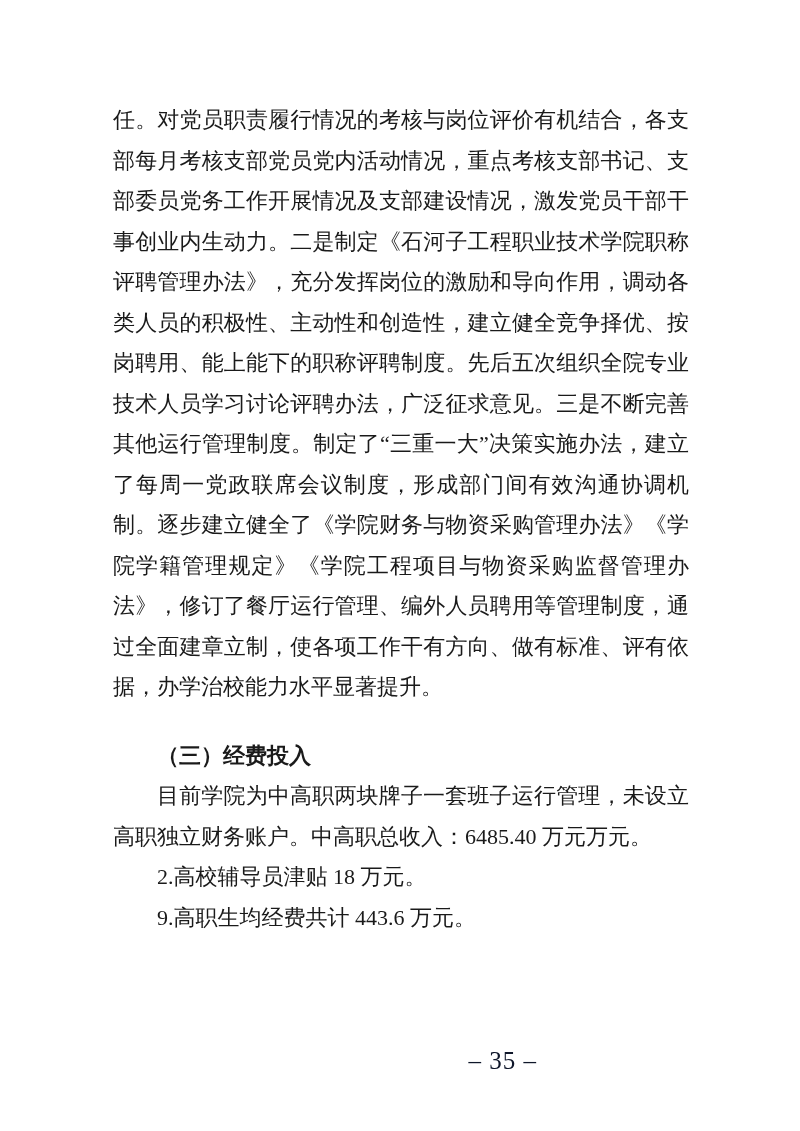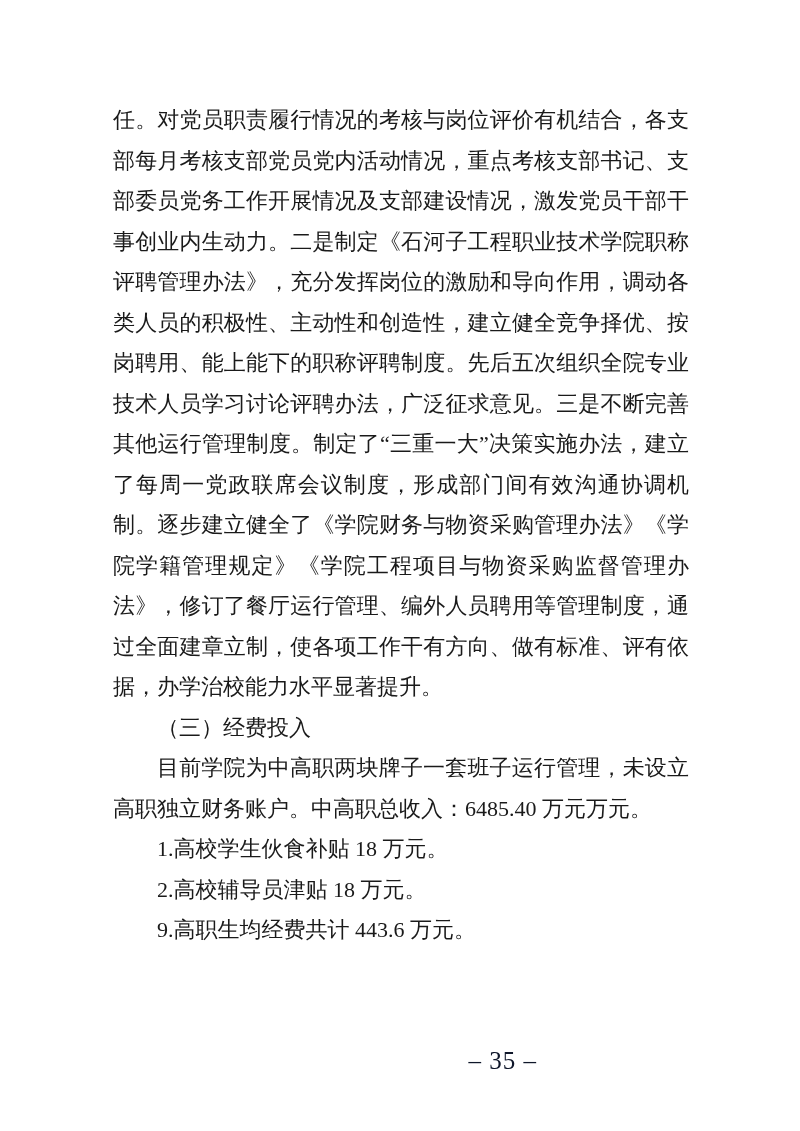--- a/index.html
+++ b/index.html
@@ -32,22 +32,23 @@
     text-align: justify;
   }
   .para {
     margin: 0;
     padding: 0;
   }
   .indent {
     text-indent: 2em;
   }
   .heading {
-    font-weight: normal;
+    font-weight: bold;
     text-indent: 2em;
+    margin-top: 28px;
   }
   .page-footer {
     position: absolute;
     top: 1046px;
     right: 123px;
     font-size: 25px;
     line-height: 30px;
     color: #0f172a;
     letter-spacing: 1px;
   }
@@ -57,21 +58,20 @@
 
 <div class="page">
 
   <main class="text-block">
     <p class="para">任。对党员职责履行情况的考核与岗位评价有机结合，各支部每月考核支部党员党内活动情况，重点考核支部书记、支部委员党务工作开展情况及支部建设情况，激发党员干部干事创业内生动力。二是制定《石河子工程职业技术学院职称评聘管理办法》，充分发挥岗位的激励和导向作用，调动各类人员的积极性、主动性和创造性，建立健全竞争择优、按岗聘用、能上能下的职称评聘制度。先后五次组织全院专业技术人员学习讨论评聘办法，广泛征求意见。三是不断完善其他运行管理制度。制定了“三重一大”决策实施办法，建立了每周一党政联席会议制度，形成部门间有效沟通协调机制。逐步建立健全了《学院财务与物资采购管理办法》《学院学籍管理规定》《学院工程项目与物资采购监督管理办法》，修订了餐厅运行管理、编外人员聘用等管理制度，通过全面建章立制，使各项工作干有方向、做有标准、评有依据，办学治校能力水平显著提升。</p>
 
     <p class="para heading">（三）经费投入</p>
 
     <p class="para indent">目前学院为中高职两块牌子一套班子运行管理，未设立高职独立财务账户。中高职总收入：6485.40 万元万元。</p>
 
-    <p class="para indent">1.高校学生伙食补贴 18 万元。</p>
 
     <p class="para indent">2.高校辅导员津贴 18 万元。</p>
 
     <p class="para indent">9.高职生均经费共计 443.6 万元。</p>
 
 
   </main>
 
   <footer class="page-footer">– 35 –</footer>
 

